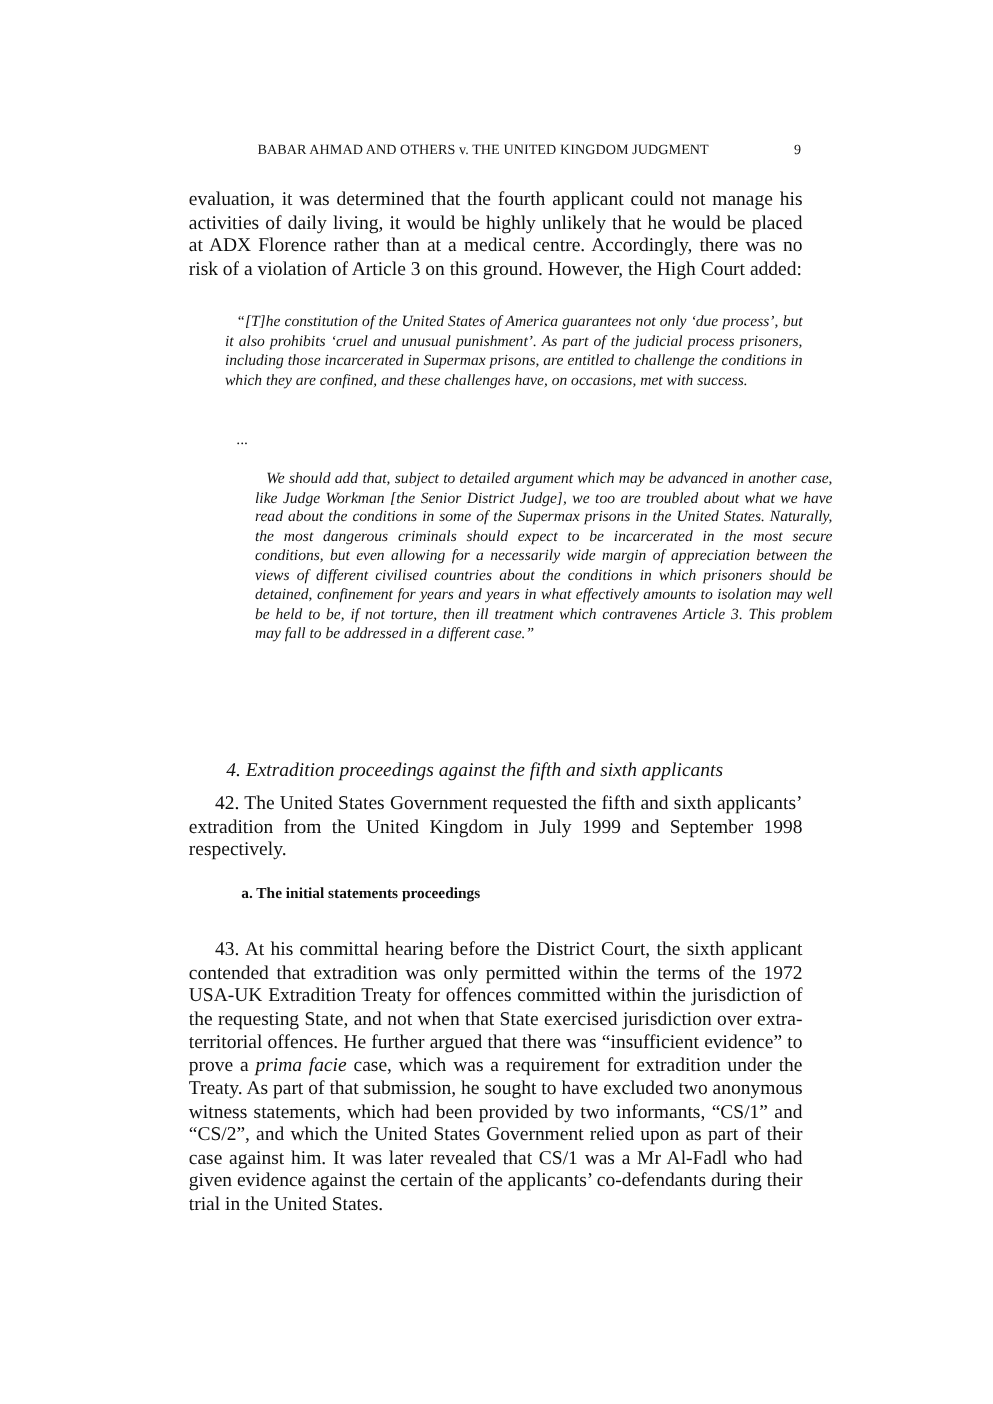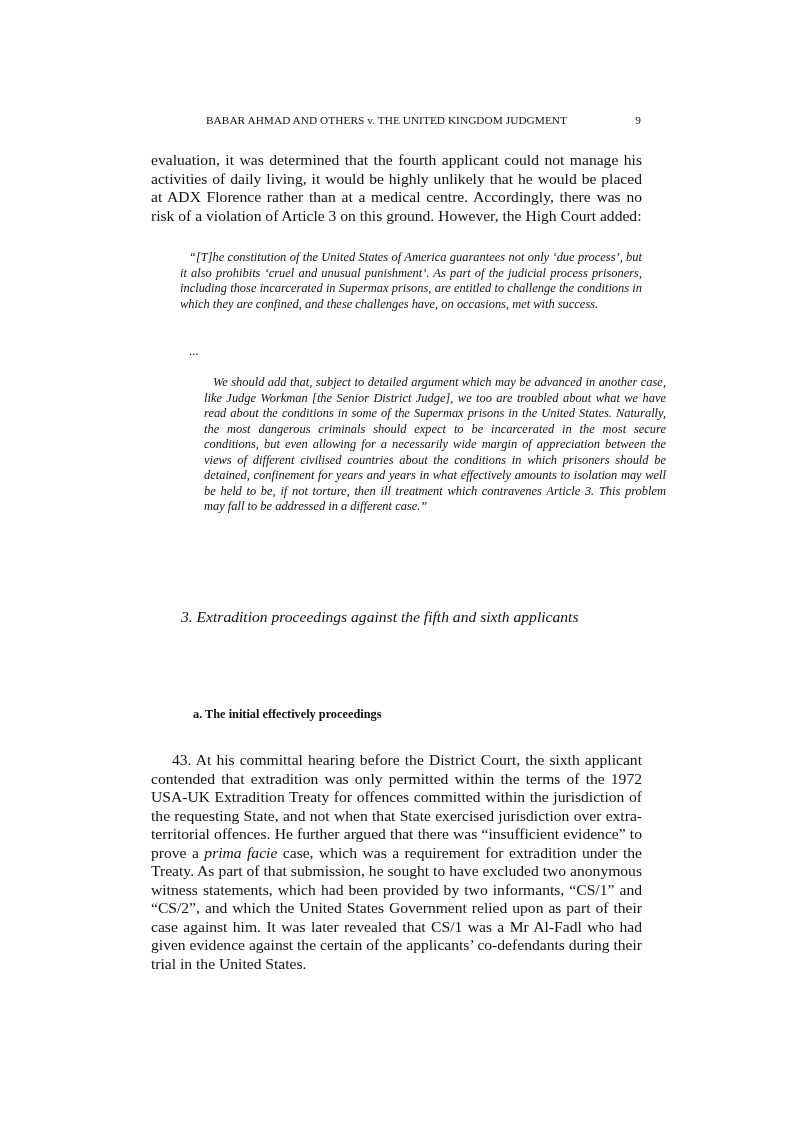--- a/index.html
+++ b/index.html
@@ -39,22 +39,25 @@
     <p>“[T]he constitution of the United States of America guarantees not only ‘due process’, but it also prohibits ‘cruel and unusual punishment’. As part of the judicial process prisoners, including those incarcerated in Supermax prisons, are entitled to challenge the conditions in which they are confined, and these challenges have, on occasions, met with success.</p>
   </div>
 
   <div class="ellipsis" style="top:344px;">...</div>
 
   <div class="quote" style="top:375px;margin-left:24px;">
     <p>We should add that, subject to detailed argument which may be advanced in another case, like Judge Workman [the Senior District Judge], we too are troubled about what we have read about the conditions in some of the Supermax prisons in the United States. Naturally, the most dangerous criminals should expect to be incarcerated in the most secure conditions, but even allowing for a necessarily wide margin of appreciation between the views of different civilised countries about the conditions in which prisoners should be detained, confinement for years and years in what effectively amounts to isolation may well be held to be, if not torture, then ill treatment which contravenes Article 3. This problem may fall to be addressed in a different case.”</p>
   </div>
 
 
-  <div class="heading-italic" style="top:608px;">3.  Extradition proceedings against the fifth and sixth applicants</div>
+  <div class="heading-italic" style="top:608px;">4.  Extradition proceedings against the fifth and sixth applicants</div>
 
+  <div class="body-text" style="top:634px;">
+    <p class="indent">42. The United States Government requested the fifth and sixth applicants’ extradition from the United Kingdom in July 1999 and September 1998 respectively.</p>
+  </div>
 
-  <div class="heading-bold" style="top:707px;">a.  The initial effectively proceedings</div>
+  <div class="heading-bold" style="top:707px;">a.  The initial statements proceedings</div>
 
   <div class="body-text" style="top:751px;">
     <p class="indent"><span>43. At his committal hearing before the District Court, the sixth applicant contended that extradition was only permitted within the terms of the 1972 USA-UK Extradition Treaty for offences committed within the jurisdiction of the requesting State, and not when that State exercised jurisdiction over extra-territorial offences. He further argued that there was “insufficient evidence” to prove a </span><i>prima facie</i><span> case, which was a requirement for extradition under the Treaty. As part of that submission, he sought to have excluded two anonymous witness statements, which had been provided by two informants, “CS/1” and “CS/2”, and which the United States Government relied upon as part of their case against him. It was later revealed that CS/1 was a Mr Al-Fadl who had given evidence against the certain of the applicants’ co-defendants during their trial in the United States.</span></p>
   </div>
 
 </div>
 
 </body></html>

